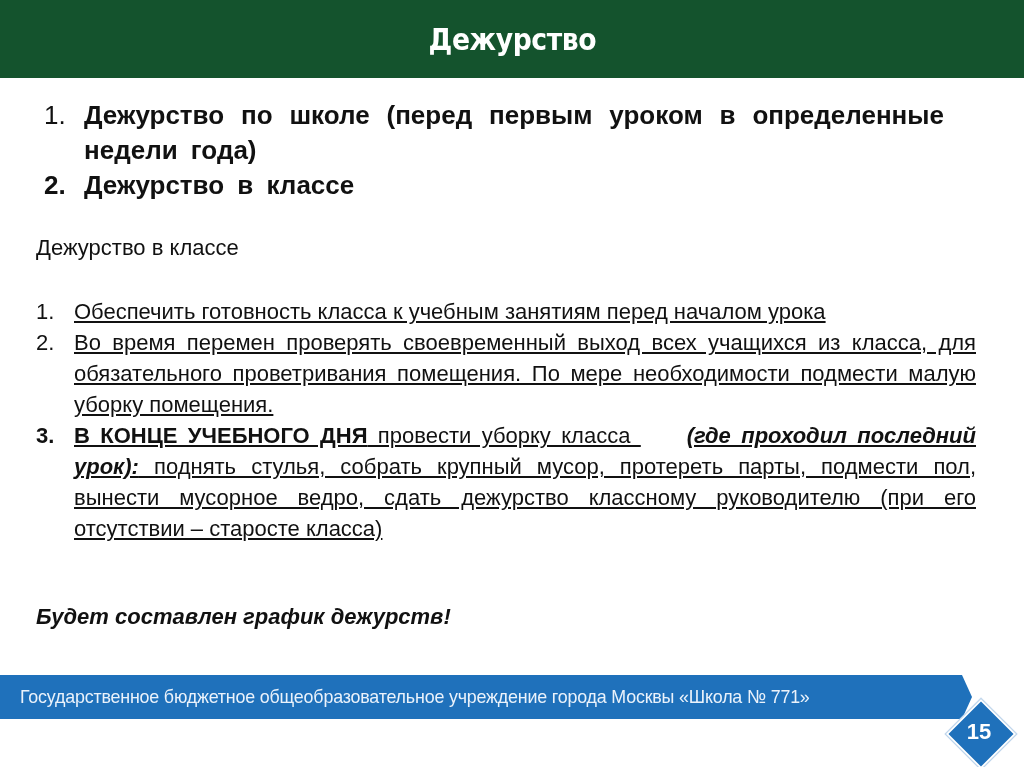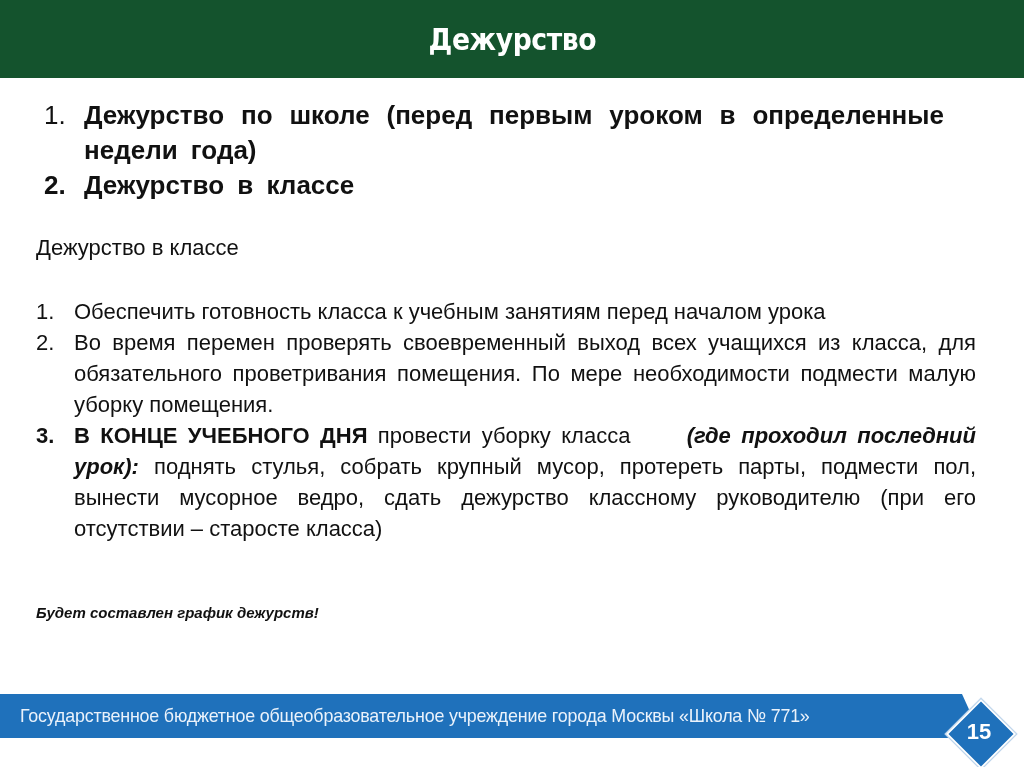--- a/index.html
+++ b/index.html
@@ -11,25 +11,25 @@
                   font-size:31px; letter-spacing:-0.5px; transform:scaleX(0.86); }
   .topics { position:absolute; left:44px; top:98px; width:900px; font-size:26px; line-height:35px; }
   .topics .item { display:flex; }
   .topics .num { width:40px; flex:none; }
   .topics .txt { flex:1; text-align:justify; word-spacing:6px;font-weight:bold; }
   .topics .bold { font-weight:bold; }
   .subhead { position:absolute; left:36px; top:235px; font-size:22px; }
   .duties { position:absolute; left:36px; top:296px; width:940px; font-size:22px; line-height:31px; }
   .duties .item { display:flex; }
   .duties .num { width:38px; flex:none; }
-  .duties .txt { flex:1; text-align:justify; }
+  .duties .txt { flex:1; text-align:justify;text-decoration:underline; }
   .duties b { font-weight:bold; }
   .duties i.bi { font-weight:bold; font-style:italic;margin-left:46px; }
-  .note { position:absolute; left:36px; top:604px; font-size:15px; font-weight:bold; font-style:italic; }
-  .footer { position:absolute; left:0; top:694px; width:972px; height:44px; background:#1f71bb;
+  .note { position:absolute; left:36px; top:604px; font-size:22px; font-weight:bold; font-style:italic; }
+  .footer { position:absolute; left:0; top:675px; width:972px; height:44px; background:#1f71bb;
             clip-path:polygon(0 0, 962px 0, 972px 50%, 962px 100%, 0 100%); display:flex; align-items:center; }
   .footer span { color:#eaf2fb; font-size:19px; margin-left:20px; white-space:nowrap; letter-spacing:-0.2px;
                  transform:scaleX(0.94); transform-origin:left center; display:inline-block; }
   .badge { position:absolute; left:946px; top:699px; width:66px; height:66px; }
   .badge .diamond { position:absolute; left:10px; top:10px; width:46px; height:46px; background:#1f71bb;
                     border:2px solid #ffffff; box-shadow:0 0 0 1px #c9dbef; transform:rotate(45deg); }
   .badge .num { position:absolute; left:0; top:0; width:66px; height:66px; display:flex; align-items:center;
                 justify-content:center; color:#fff; font-weight:bold; font-size:22px; }
 </style>
 </head>

